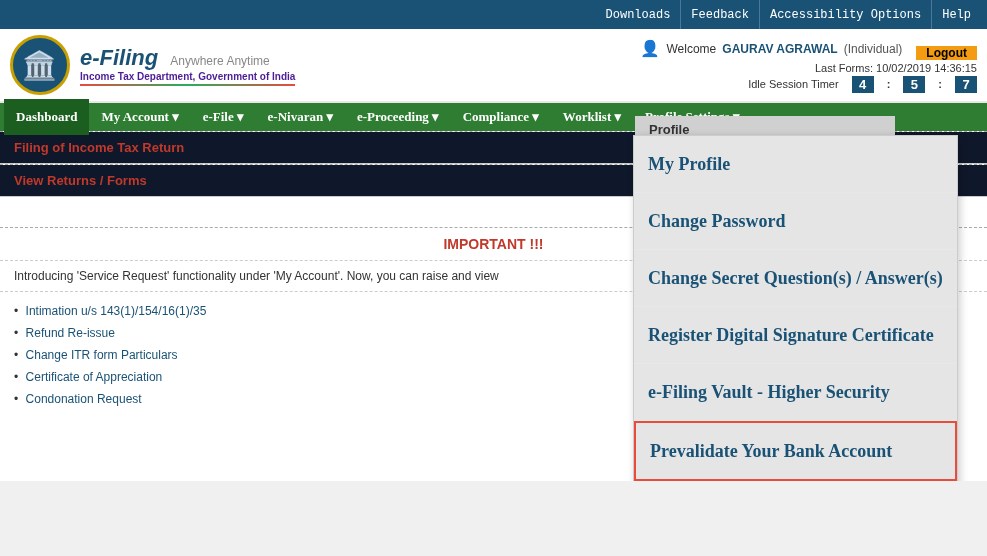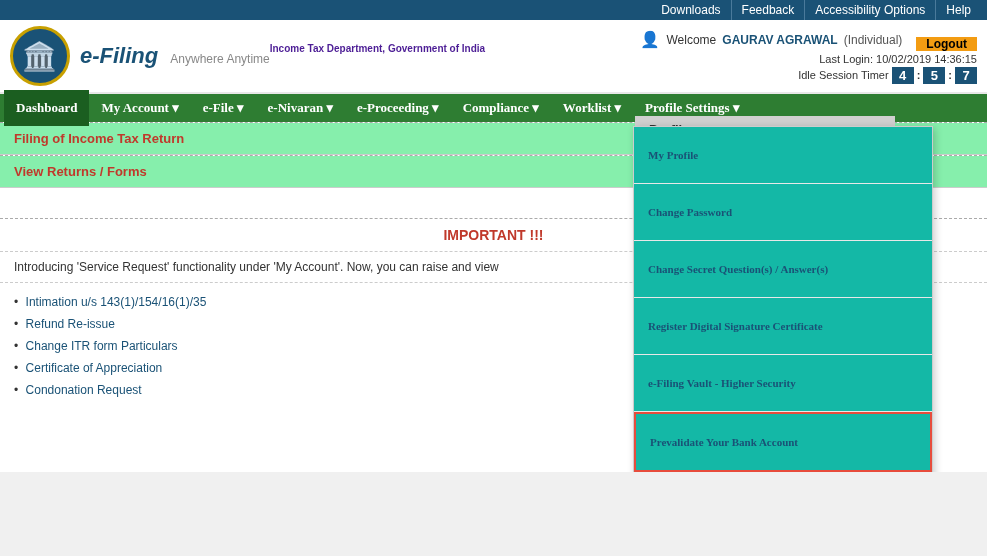--- a/index.html
+++ b/index.html
@@ -5,23 +5,24 @@
     * { margin: 0; padding: 0; box-sizing: border-box; }
     body { font-family: Arial, sans-serif; font-size: 13px; background: #f0f0f0; width: 987px; }
 
     
     .top-bar {
       background: #1a5276;
       color: #fff;
       display: flex;
       align-items: center;
       justify-content: flex-end;
-      height: 20px;
+      height: 29px;
       padding: 0 6px;
       gap: 0;
+      font-family: Liberation Mono, monospace;
     }
     .top-bar-item {
       padding: 0 10px;
       border-right: 1px solid #4a7a9b;
       font-size: 12px;
       cursor: pointer;
       line-height: 30px;
       color: #fff;
       white-space: nowrap;
     }
@@ -53,21 +54,21 @@
       font-size: 9px;
       text-align: center;
       border: 3px solid #c8a000;
       overflow: hidden;
     }
     .logo-emblem {
       font-size: 28px;
     }
     .brand-text {
       display: flex;
-      flex-direction: row;
+      flex-direction: column;
     }
     .brand-title {
       font-size: 22px;
       color: #1a5276;
       font-weight: bold;
     }
     .brand-title span.efiling { color: #1a5276; font-style: italic; }
     .brand-title span.tagline { font-size: 12px; color: #888; margin-left: 6px; font-weight: normal; }
     .brand-subtitle {
       font-size: 10px;
@@ -108,21 +109,21 @@
     }
     .login-info {
       font-size: 11px;
       color: #333;
       margin-top: 2px;
     }
     .session-timer {
       display: flex;
       align-items: center;
       justify-content: flex-end;
-      gap: 3px;
+      gap: 13px;
       font-size: 11px;
       color: #333;
       margin-top: 2px;
     }
     .timer-box {
       background: #1a5276;
       color: #fff;
       padding: 1px 5px;
       font-weight: bold;
       font-size: 13px;
@@ -161,44 +162,44 @@
       background: #fff;
       border: 1px solid #ccc;
       min-width: 300px;
       z-index: 1000;
       box-shadow: 2px 2px 8px rgba(0,0,0,0.2);
     }
     .dropdown-item {
       padding: 10px 14px;
       border-bottom: 1px solid #e8e8e8;
       cursor: pointer;
-      font-size: 11px;
+      font-size: 18px;
       color: #1a5276;
-      background: #14b8a6;
+      background: #e5e5e5;
     }
     .dropdown-item.highlighted {
       border: 2px solid #e74c3c;
       color: #1a5276;
     }
     .dropdown-item:last-child { border-bottom: none; }
 
     
     .profile-nav-wrapper {
       position: relative;
     }
 
     
     .content {
       background: #fff;
       padding: 0;
       min-height: 350px;
     }
 
     .section-header {
-      background: #86efac;
+      background: #0f172a;
       padding: 8px 14px;
       border-bottom: 1px solid #ccc;
     }
     .section-title {
       color: #c0392b;
       font-weight: bold;
       font-size: 13px;
     }
 
     .important-banner {
@@ -264,21 +265,21 @@
   </div>
   <div class="user-info">
     <div class="user-welcome">
       <span class="user-icon">👤</span>
       <span>Welcome</span>
       <span class="user-name">GAURAV AGRAWAL</span>
       <span class="user-type">(Individual)</span>
       <button class="logout-btn">Logout</button>
     </div>
     <div class="login-info">
-      <span>Last Login:</span>
+      <span>Last Forms:</span>
       <span>10/02/2019 14:36:15</span>
     </div>
     <div class="session-timer">
       <span>Idle Session Timer</span>
       <span class="timer-box">4</span>
       <span class="timer-sep">:</span>
       <span class="timer-box">5</span>
       <span class="timer-sep">:</span>
       <span class="timer-box">7</span>
     </div>

